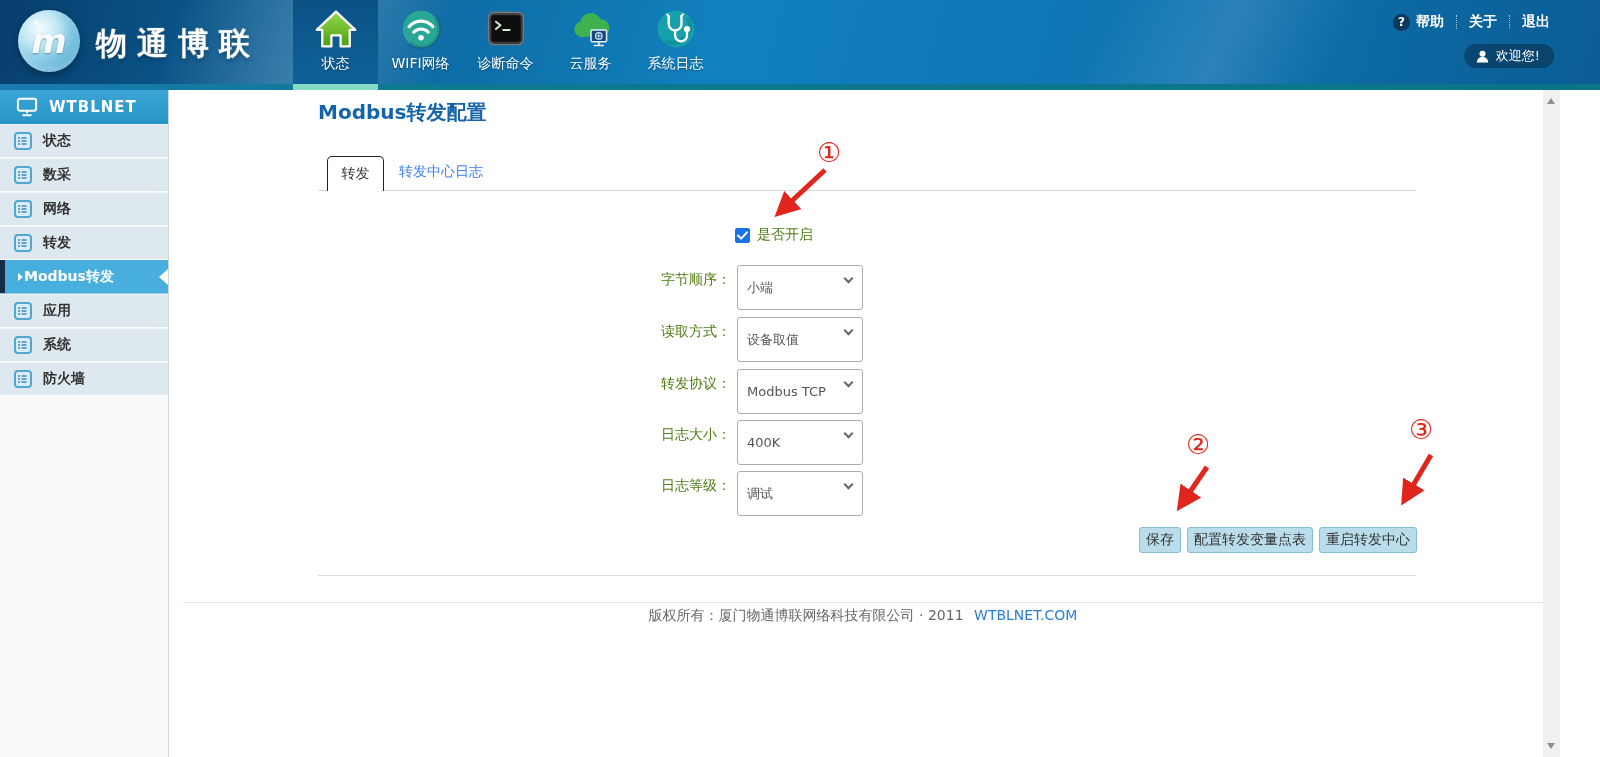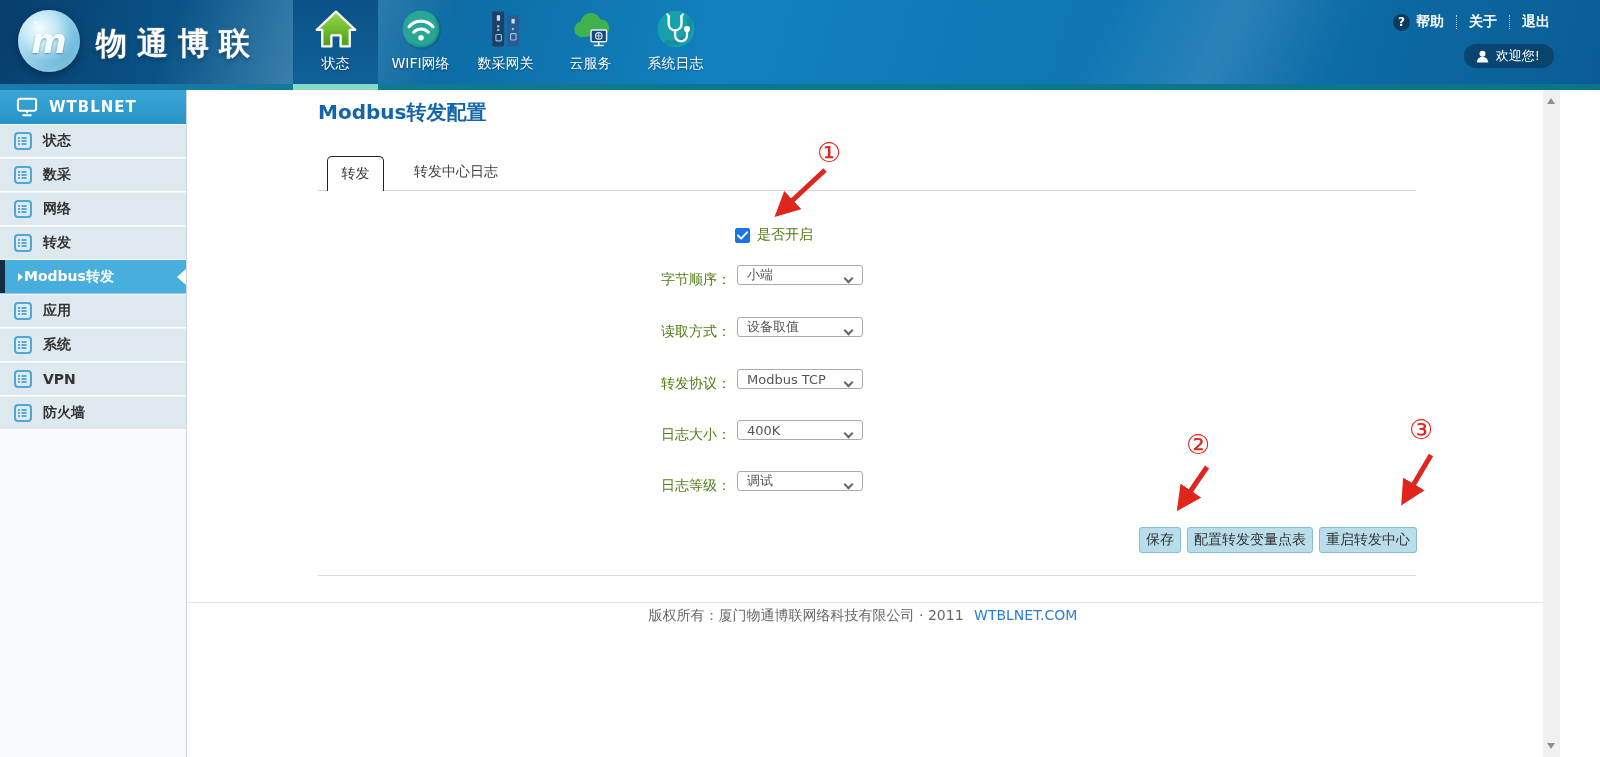--- a/index.html
+++ b/index.html
@@ -40,21 +40,21 @@
     color:#fff; font-size:14px; font-weight:bold; z-index:3; }
   .top-link { cursor:pointer; white-space:nowrap; }
   .help-ico { width:17px; height:17px; border-radius:50%; background:#0c3a5e; color:#fff; font-size:12px;
     font-weight:bold; display:flex; align-items:center; justify-content:center; margin-right:6px; }
   .sep { height:14px; border-left:1px dotted rgba(255,255,255,.65); margin:0 12px; }
   .welcome { position:absolute; top:44px; right:46px; height:24px; padding:0 14px 0 11px; border-radius:13px;
     background:rgba(8,40,66,.5); display:flex; align-items:center; gap:6px; color:#fff; font-size:13px;
     z-index:3; cursor:pointer; }
 
   
-  .sidebar { position:absolute; left:0; top:90px; width:187px; height:667px; background:#f7f9fb;
+  .sidebar { position:absolute; left:0; top:90px; width:169px; height:667px; background:#f7f9fb;
     border-right:1px solid #cfd6da; z-index:2; }
   .side-header { height:34px; background:linear-gradient(180deg,#3ba6d6,#2794c6); display:flex;
     align-items:center; color:#fff; font-weight:bold; font-size:15px; letter-spacing:1px;
     padding-left:16px; gap:11px; }
   .side-item { height:34px; background:#dee9ef; border-bottom:1px solid #fbfdfe;
     box-shadow:inset 0 1px 0 rgba(255,255,255,.55);
     display:flex; align-items:center; padding-left:14px; gap:11px;
     font-size:14px; font-weight:bold; color:#333; position:relative; cursor:pointer; }
   .side-item.active { background:#48aede; color:#fff; padding-left:24px; box-shadow:none; border-bottom:1px solid #8ecdea; }
   .side-item.active::before { content:""; position:absolute; left:0; top:0; bottom:0; width:5px; background:#152c42; }
@@ -62,28 +62,28 @@
     border-right:9px solid #fff; border-top:8px solid transparent; border-bottom:8px solid transparent; }
   .caret { position:absolute; left:18px; width:0; height:0; border-left:5px solid #fff;
     border-top:4px solid transparent; border-bottom:4px solid transparent; }
 
   
   .page-title { position:absolute; left:318px; top:99px; font-size:20px; font-weight:bold; color:#1464ab; }
   .tab-line { position:absolute; left:318px; top:190px; width:1098px; height:1px; background:#d8d8d8; z-index:1; }
   .tab-active { position:absolute; left:327px; top:156px; width:57px; height:35px; background:#fff;
     border:1px solid #222; border-bottom:none; border-radius:5px 5px 0 0; z-index:3;
     display:flex; align-items:center; justify-content:center; font-size:14px; color:#333; cursor:pointer; }
-  .tab-inactive { position:absolute; left:399px; top:163px; font-size:14px; color:#404040; cursor:pointer; z-index:2;margin-left:15px; }
+  .tab-inactive { position:absolute; left:399px; top:163px; font-size:14px; color:#3b82f6; cursor:pointer; z-index:2; }
 
   .checkbox { position:absolute; left:735px; top:228px; width:15px; height:15px; background:#1a73e8;
     border:1px solid #1a73e8; border-radius:2px; display:flex; align-items:center; justify-content:center; cursor:pointer; }
   .checkbox-label { position:absolute; left:757px; top:226px; font-size:14px; color:#4d7c0f; }
 
   .f-label { position:absolute; left:571px; width:160px; text-align:right; font-size:14px; color:#4d7c0f; }
-  .sel { position:absolute; left:737px; width:126px; height:20px; border:1px solid #ababab; border-radius:3px;
+  .sel { position:absolute; left:737px; width:126px; height:45px; border:1px solid #ababab; border-radius:3px;
     background:#fff; display:flex; align-items:center; padding-left:9px; font-size:13px; color:#555;
     cursor:pointer; }
   .chev { position:absolute; right:10px; top:9px; width:7px; height:7px;
     border-right:2px solid #666; border-bottom:2px solid #666; transform:rotate(45deg); }
 
   .btn-row { position:absolute; top:527px; right:183px; display:flex; gap:6px; }
   .btn { height:26px; padding:0 6px; background:#b9ddeb; border:1px solid #86bcd6; border-radius:3px;
     font-size:14px; color:#333; display:flex; align-items:center; cursor:pointer; white-space:nowrap;
     font-family:inherit; }
 
@@ -139,32 +139,27 @@
           <path d="M11 21.5 a17 17 0 0 1 26 0" stroke="#fff" stroke-width="3.4" fill="none" stroke-linecap="round"></path>
           <path d="M16 27.5 a11 11 0 0 1 16 0" stroke="#fff" stroke-width="3.4" fill="none" stroke-linecap="round"></path>
           <circle cx="24" cy="33.5" r="3" fill="#fff"></circle>
         </svg>
       </span>
       <span class="nav-label">WIFI网络</span>
     </div>
     <div class="nav-item">
       <span class="nav-icon">
         <svg width="44" height="44" viewBox="0 0 48 48">
-          <rect x="9" y="5" width="13" height="38" rx="1.5" fill="#1d4066"></rect>
-          <rect x="25" y="9" width="13" height="34" rx="1.5" fill="#2a5d8f"></rect>
-          <rect x="14" y="9" width="3.5" height="6" fill="#cfe0ee"></rect>
-          <circle cx="15.5" cy="21" r="1.3" fill="#9fc0da"></circle>
-          <circle cx="15.5" cy="25" r="1.3" fill="#9fc0da"></circle>
-          <rect x="13" y="30" width="6" height="7" rx="1" fill="none" stroke="#9fc0da" stroke-width="1.2"></rect>
-          <rect x="30" y="13" width="3.5" height="5" fill="#cfe0ee"></rect>
-          <circle cx="31.5" cy="24" r="1.3" fill="#9fc0da"></circle>
-          <rect x="29" y="29" width="6" height="7" rx="1" fill="none" stroke="#9fc0da" stroke-width="1.2"></rect>
-        </svg>
-      </span>
-      <span class="nav-label">数采网关</span>
+          <rect x="5" y="6" width="38" height="35" rx="6" fill="#3c3c3c" stroke="#7a7a7a" stroke-width="1.5"></rect>
+          <rect x="8" y="9" width="32" height="29" rx="3" fill="#0d0d0d"></rect>
+          <path d="M13 16 l5 4 l-5 4" stroke="#cfead0" stroke-width="2.2" fill="none" stroke-linecap="round" stroke-linejoin="round"></path>
+          <path d="M21 25 h7" stroke="#cfead0" stroke-width="2.2" stroke-linecap="round"></path>
+        </svg>
+      </span>
+      <span class="nav-label">诊断命令</span>
     </div>
     <div class="nav-item">
       <span class="nav-icon">
         <svg width="44" height="44" viewBox="0 0 48 48">
           <path d="M14 33 a8.5 8.5 0 0 1 -1.5 -16.8 a11.5 11.5 0 0 1 22 -2.6 a9 9 0 0 1 5.5 16.4 z" fill="#3fb24f"></path>
           <rect x="24" y="25" width="17" height="13" rx="1.5" fill="#15497c" stroke="#e8f0f6" stroke-width="1.6"></rect>
           <circle cx="32.5" cy="31.5" r="3.6" fill="none" stroke="#cfe3f2" stroke-width="1.3"></circle>
           <path d="M29 31.5 h7 M32.5 28 v7" stroke="#cfe3f2" stroke-width="1"></path>
           <path d="M32.5 38 v3.5 M27 42 h11" stroke="#e8f0f6" stroke-width="1.8"></path>
         </svg>
@@ -287,32 +282,20 @@
       <span style="display:flex;">
         <svg width="18" height="18" viewBox="0 0 18 18">
             <rect x="1" y="1" width="16" height="16" rx="3" fill="#d9ecf7" stroke="#54a6d2" stroke-width="2"></rect>
             <circle cx="5" cy="6" r="1" fill="#3d8cbd"></circle>
             <circle cx="5" cy="9" r="1" fill="#3d8cbd"></circle>
             <circle cx="5" cy="12" r="1" fill="#3d8cbd"></circle>
             <path d="M7.5 6 h5 M7.5 9 h5 M7.5 12 h5" stroke="#3d8cbd" stroke-width="1.5"></path>
           </svg>
       </span>
       <span>系统</span>
-    </div>
-    <div class="side-item">
-      <span style="display:flex;">
-        <svg width="18" height="18" viewBox="0 0 18 18">
-            <rect x="1" y="1" width="16" height="16" rx="3" fill="#d9ecf7" stroke="#54a6d2" stroke-width="2"></rect>
-            <circle cx="5" cy="6" r="1" fill="#3d8cbd"></circle>
-            <circle cx="5" cy="9" r="1" fill="#3d8cbd"></circle>
-            <circle cx="5" cy="12" r="1" fill="#3d8cbd"></circle>
-            <path d="M7.5 6 h5 M7.5 9 h5 M7.5 12 h5" stroke="#3d8cbd" stroke-width="1.5"></path>
-          </svg>
-      </span>
-      <span>VPN</span>
     </div>
     <div class="side-item">
       <span style="display:flex;">
         <svg width="18" height="18" viewBox="0 0 18 18">
             <rect x="1" y="1" width="16" height="16" rx="3" fill="#d9ecf7" stroke="#54a6d2" stroke-width="2"></rect>
             <circle cx="5" cy="6" r="1" fill="#3d8cbd"></circle>
             <circle cx="5" cy="9" r="1" fill="#3d8cbd"></circle>
             <circle cx="5" cy="12" r="1" fill="#3d8cbd"></circle>
             <path d="M7.5 6 h5 M7.5 9 h5 M7.5 12 h5" stroke="#3d8cbd" stroke-width="1.5"></path>
           </svg>

